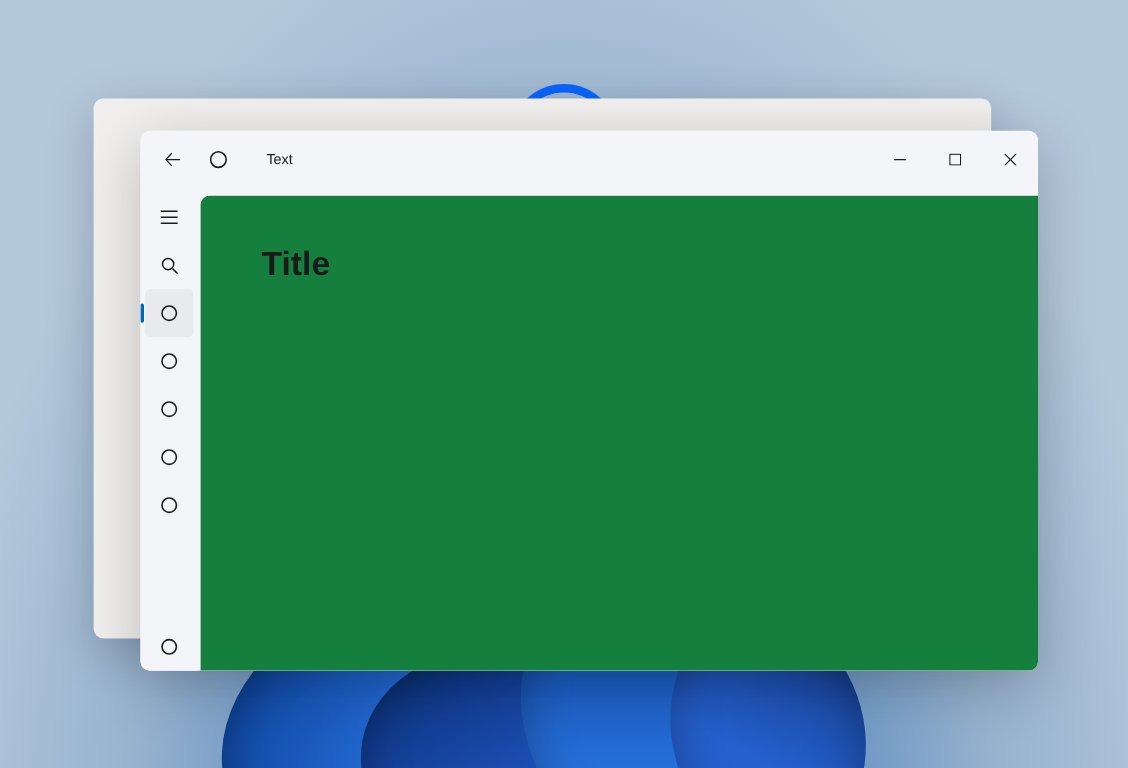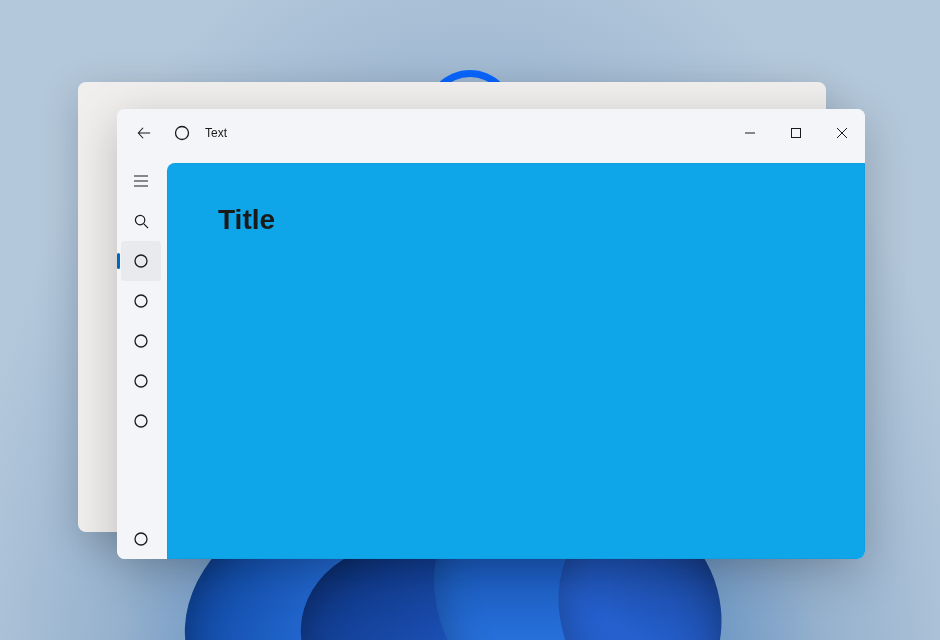--- a/index.html
+++ b/index.html
@@ -95,21 +95,21 @@
       display: flex;
       align-items: center;
       justify-content: center;
       color: #1a1a1a;
     }
     .back-arrow svg { width: 14px; height: 14px; }
     .tb-icon-circle svg { width: 16px; height: 16px; }
     .tb-title {
       font-size: 12px;
       color: #1b1b1b;
-      margin-left: 4px;
+      margin-left: 21px;
     }
     .tb-caption {
       margin-left: auto;
       display: flex;
       height: 100%;
     }
     .cap-btn {
       width: 46px;
       display: flex;
       align-items: center;
@@ -164,21 +164,21 @@
     .nav-spacer { flex: 1; }
 
     .content-area {
       flex: 1;
       display: flex;
       flex-direction: column;
       padding: 6px 0 0 2px;
     }
     .content-card {
       flex: 1;
-      background: #0ea5e9;
+      background: #15803d;
       border-top-left-radius: 8px;
       border: 1px solid rgba(0,0,0,0.03);
       padding: 40px 50px;
     }
     .page-title {
       font-size: 28px;
       font-weight: 600;
       color: #1a1a1a;
     }
   </style>

